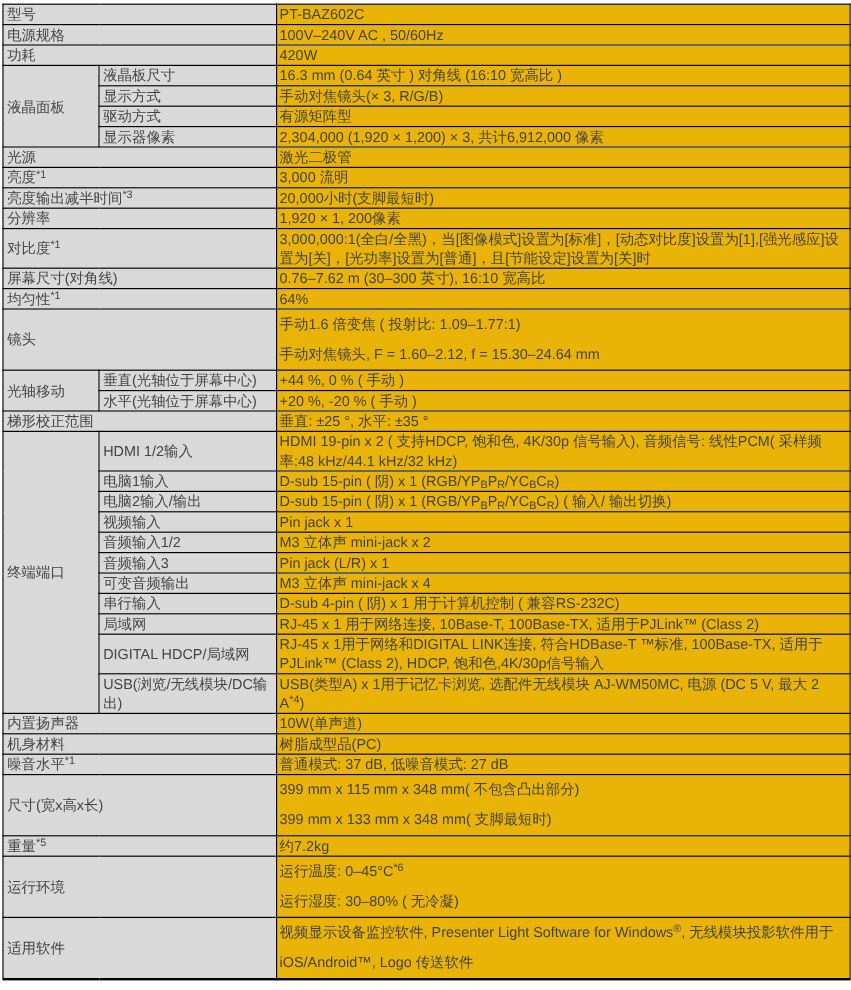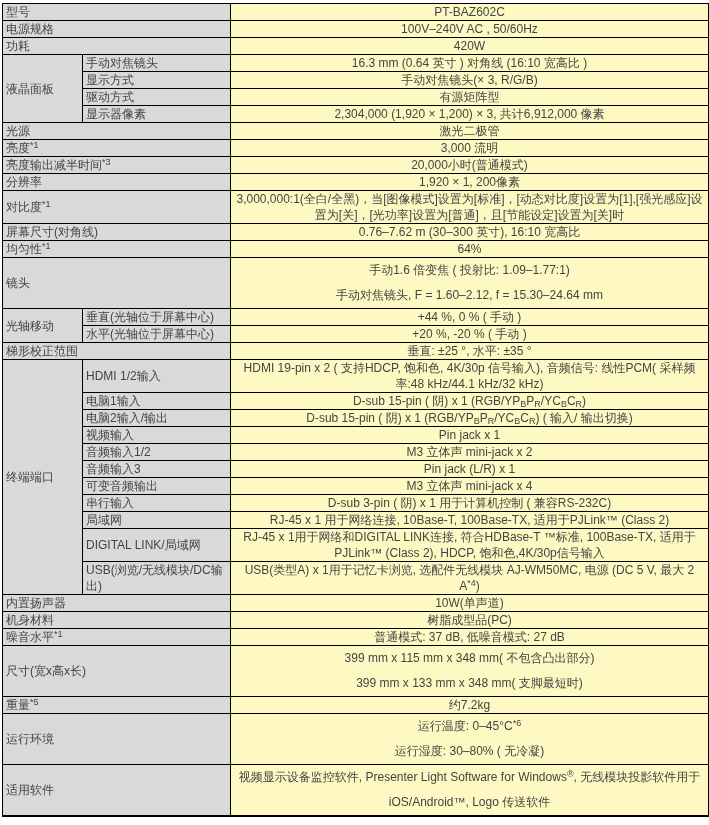--- a/index.html
+++ b/index.html
@@ -27,23 +27,22 @@
     line-height: 16px;
     vertical-align: middle;
     overflow: hidden;
     word-break: break-word;
   }
   td.lbl {
     background: #d9d9d9;
     padding: 0 3px;
   }
   td.val {
-    background: #fef9c3;
+    background: #eab308;
     padding: 0 2px;
-    text-align: center;
   }
   td.spaced, td.spaced .p {
     line-height: 25px;
   }
   .p { line-height: inherit; }
   sup { font-size: 9px; line-height: 0; vertical-align: 4px; }
   sub { font-size: 9px; line-height: 0; vertical-align: -2px; }
 </style>
 </head>
 <body>
@@ -68,21 +67,21 @@
         </td>
       </tr>
       <tr>
         <td class="lbl" colspan="2">功耗</td>
         <td class="val">
           <div class="p">420W</div>
         </td>
       </tr>
       <tr>
         <td class="lbl" rowspan="4">液晶面板</td>
-        <td class="lbl">手动对焦镜头</td>
+        <td class="lbl">液晶板尺寸</td>
         <td class="val">
           <div class="p">16.3 mm (0.64 英寸 ) 对角线 (16:10 宽高比 )</div>
         </td>
       </tr>
       <tr>
         <td class="lbl">显示方式</td>
         <td class="val">
           <div class="p">手动对焦镜头(× 3, R/G/B)</div>
         </td>
       </tr>
@@ -106,21 +105,21 @@
       </tr>
       <tr>
         <td class="lbl" colspan="2">亮度<sup>*1</sup></td>
         <td class="val">
           <div class="p">3,000 流明</div>
         </td>
       </tr>
       <tr>
         <td class="lbl" colspan="2">亮度输出减半时间<sup>*3</sup></td>
         <td class="val">
-          <div class="p">20,000小时(普通模式)</div>
+          <div class="p">20,000小时(支脚最短时)</div>
         </td>
       </tr>
       <tr>
         <td class="lbl" colspan="2">分辨率</td>
         <td class="val">
           <div class="p">1,920 × 1, 200像素</div>
         </td>
       </tr>
       <tr>
         <td class="lbl" colspan="2">对比度<sup>*1</sup></td>
@@ -205,31 +204,31 @@
       </tr>
       <tr>
         <td class="lbl">可变音频输出</td>
         <td class="val">
           <div class="p">M3 立体声 mini-jack x 4</div>
         </td>
       </tr>
       <tr>
         <td class="lbl">串行输入</td>
         <td class="val">
-          <div class="p">D-sub 3-pin ( 阴) x 1 用于计算机控制 ( 兼容RS-232C)</div>
+          <div class="p">D-sub 4-pin ( 阴) x 1 用于计算机控制 ( 兼容RS-232C)</div>
         </td>
       </tr>
       <tr>
         <td class="lbl">局域网</td>
         <td class="val">
           <div class="p">RJ-45 x 1 用于网络连接, 10Base-T, 100Base-TX, 适用于PJLink™ (Class 2)</div>
         </td>
       </tr>
       <tr>
-        <td class="lbl">DIGITAL LINK/局域网</td>
+        <td class="lbl">DIGITAL HDCP/局域网</td>
         <td class="val">
           <div class="p">RJ-45 x 1用于网络和DIGITAL LINK连接, 符合HDBase-T ™标准, 100Base-TX, 适用于PJLink™ (Class 2), HDCP, 饱和色,4K/30p信号输入</div>
         </td>
       </tr>
       <tr>
         <td class="lbl">USB(浏览/无线模块/DC输出)</td>
         <td class="val">
           <div class="p">USB(类型A) x 1用于记忆卡浏览, 选配件无线模块 AJ-WM50MC, 电源 (DC 5 V, 最大 2 A<sup>*4</sup>)</div>
         </td>
       </tr>

